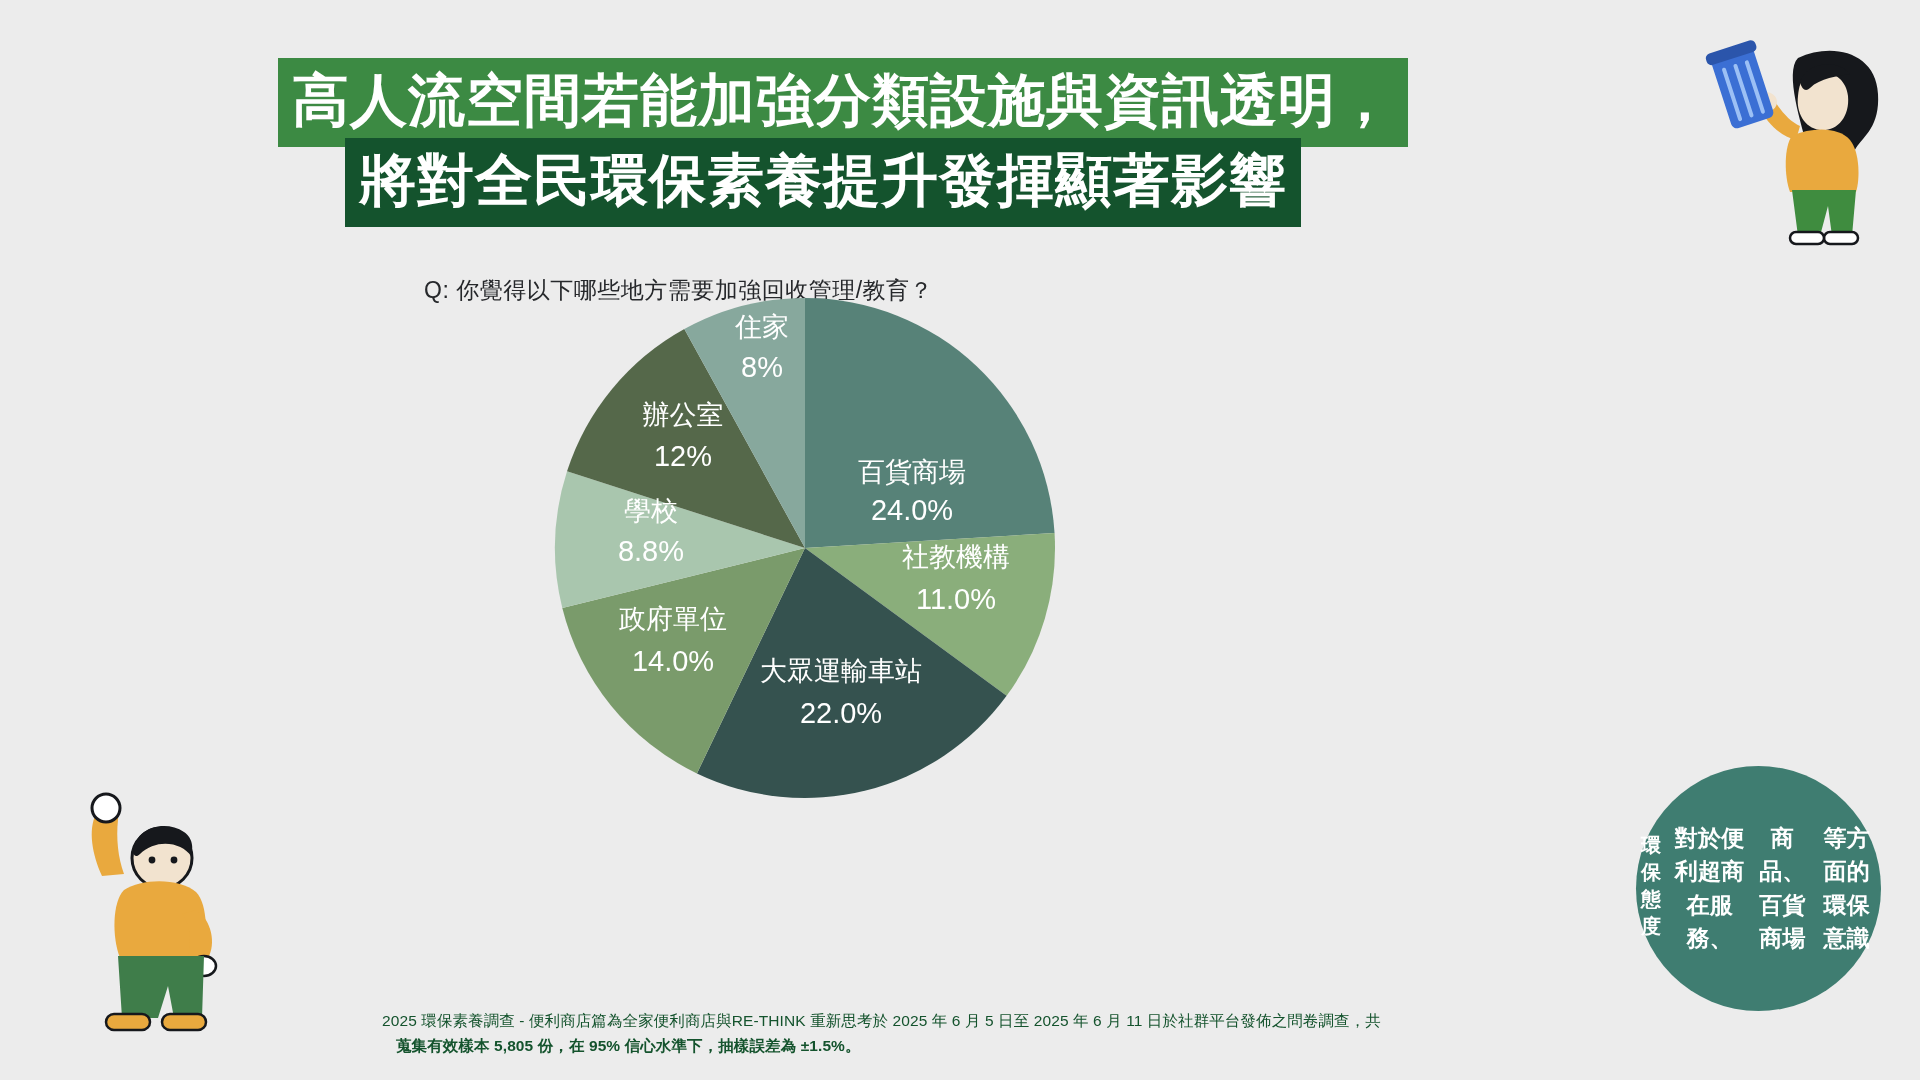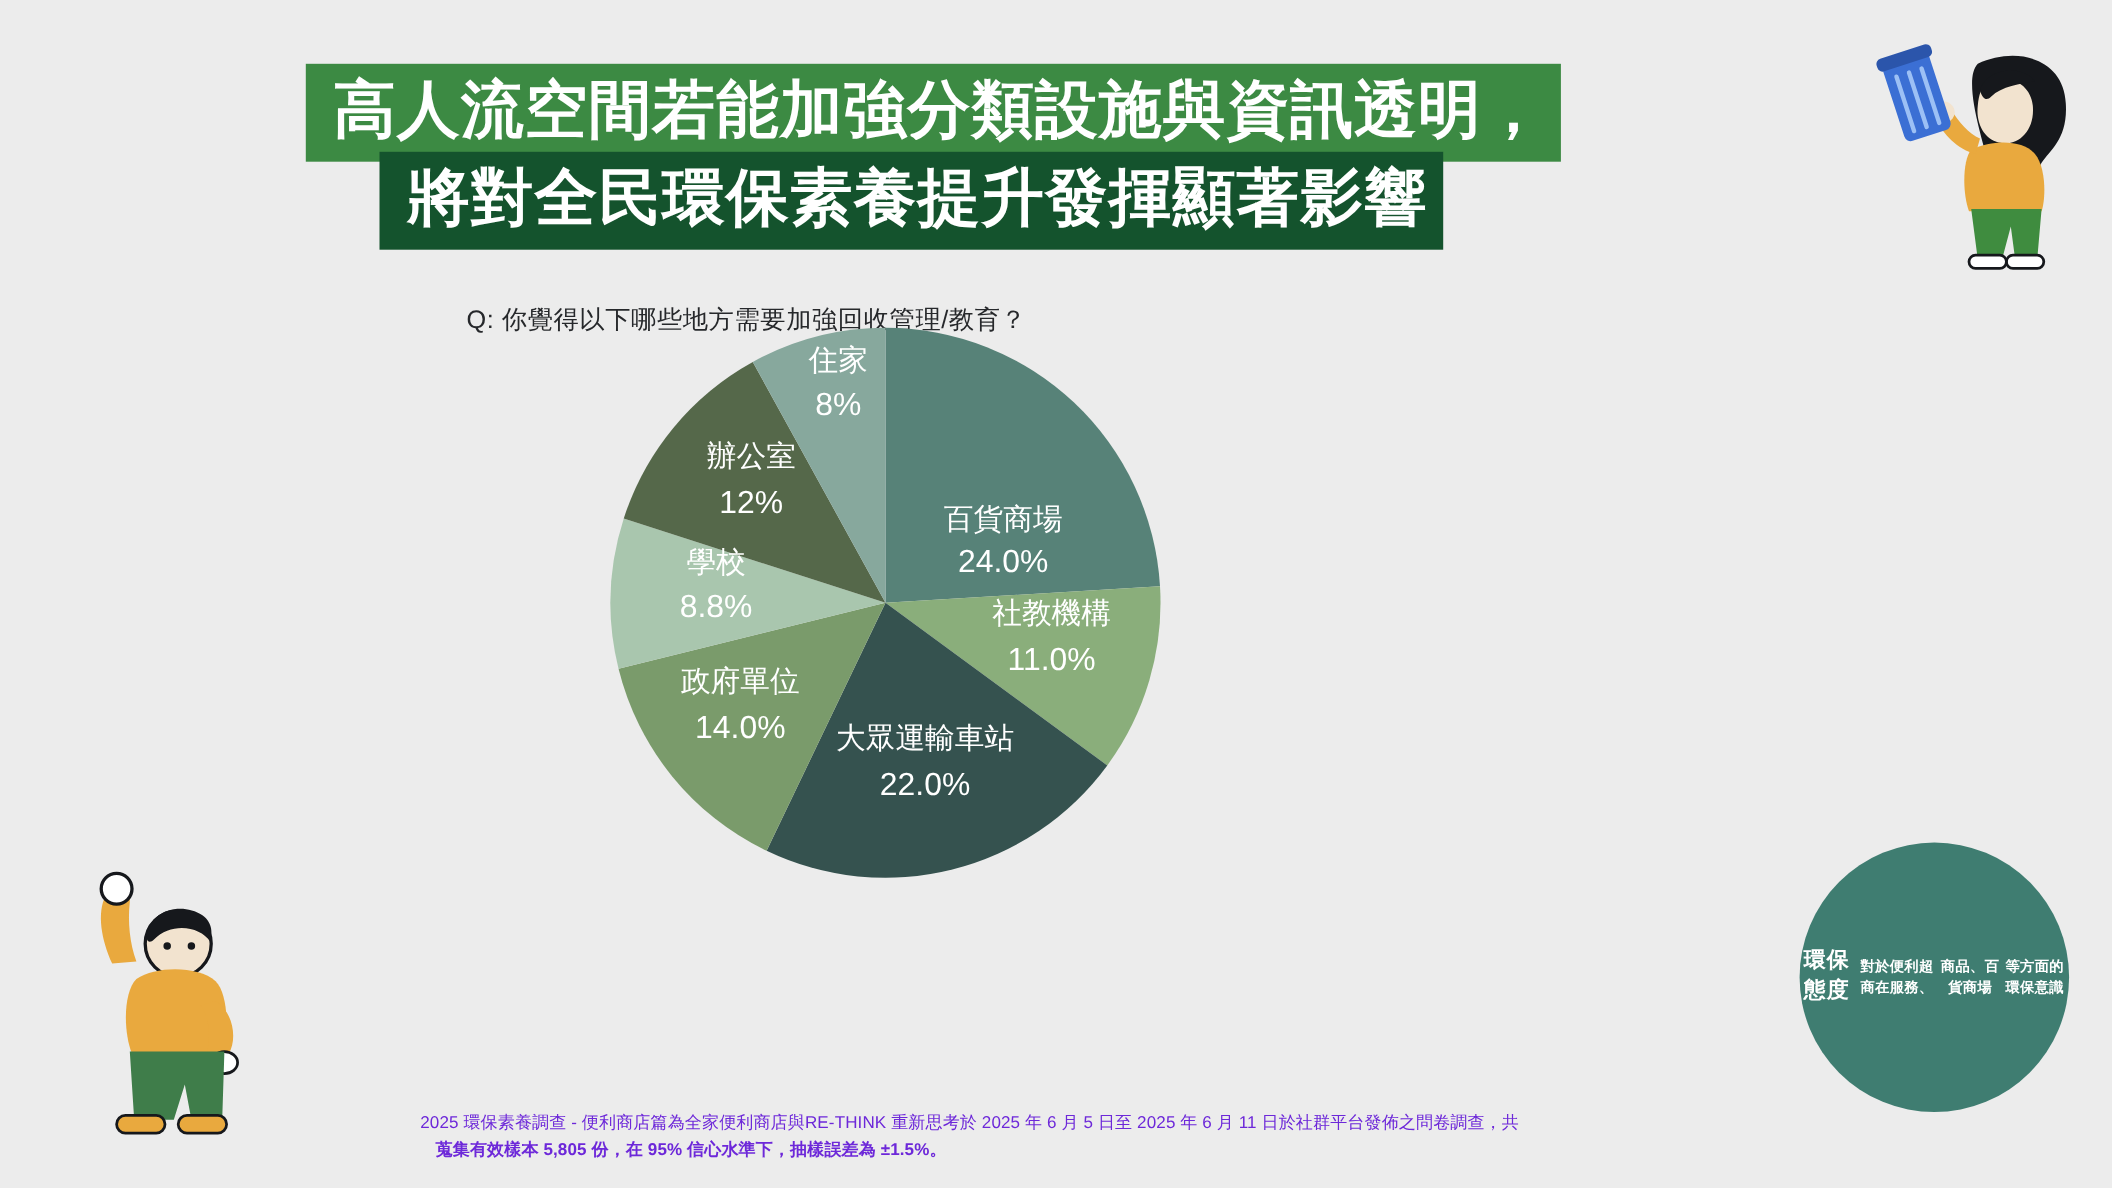--- a/index.html
+++ b/index.html
@@ -17,21 +17,21 @@
     display:block;
     font-size:57px;
     font-weight:700;
     letter-spacing:1px;
     line-height:1.28;
     color:#ffffff;
     white-space:nowrap;
   }
   .title-line span.hl{
     background:#3c8a43;
-    padding:6px 14px 10px 25px;
+    padding:6px 14px 10px 14px;
     display:inline-block;
     box-decoration-break:clone;
   }
   .tl1{position:absolute;left:278px;top:0px;}
   .tl2{position:absolute;left:345px;top:80px;}
 
   
   .question{
     position:absolute;left:424px;top:275px;
     font-size:23px;color:#26282b;font-weight:400;
@@ -53,26 +53,26 @@
   
   .badge{
     position:absolute;left:1636px;top:766px;
     width:245px;height:245px;border-radius:50%;
     background:#3f7d71;
     display:flex;flex-direction:row;
     align-items:center;justify-content:center;
     text-align:center;color:#ffffff;
   }
   .badge-title{font-size:20px;font-weight:700;margin-bottom:5px;letter-spacing:1px;}
-  .badge-line{font-size:13px;line-height:1.45;font-weight:700;letter-spacing:0.3px;}
+  .badge-line{font-size:23px;line-height:1.45;font-weight:700;letter-spacing:0.3px;}
 
   
   .footnote{
     position:absolute;left:382px;top:1008px;width:1180px;
-    font-size:15.5px;color:#6d28d9;line-height:1.62;
+    font-size:15.5px;color:#14532d;line-height:1.62;
     text-align:left;letter-spacing:0.1px;
   }
   .footnote .l2{display:block;padding-left:14px;font-weight:bold;}
 
   
   .illo{position:absolute;}
   .illo-tr{left:1680px;top:40px;width:210px;height:220px;}
   .illo-bl{left:62px;top:780px;width:180px;height:290px;}
 </style>
 </head>

